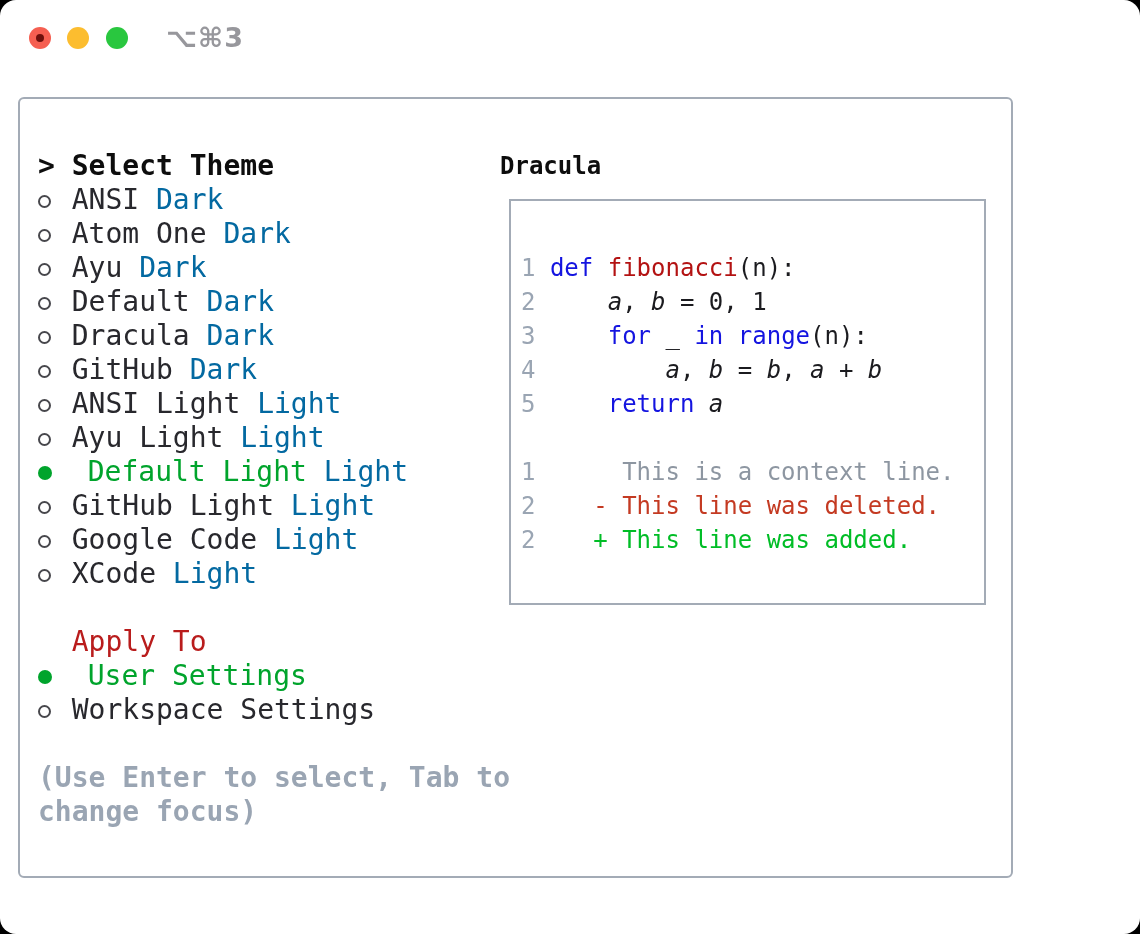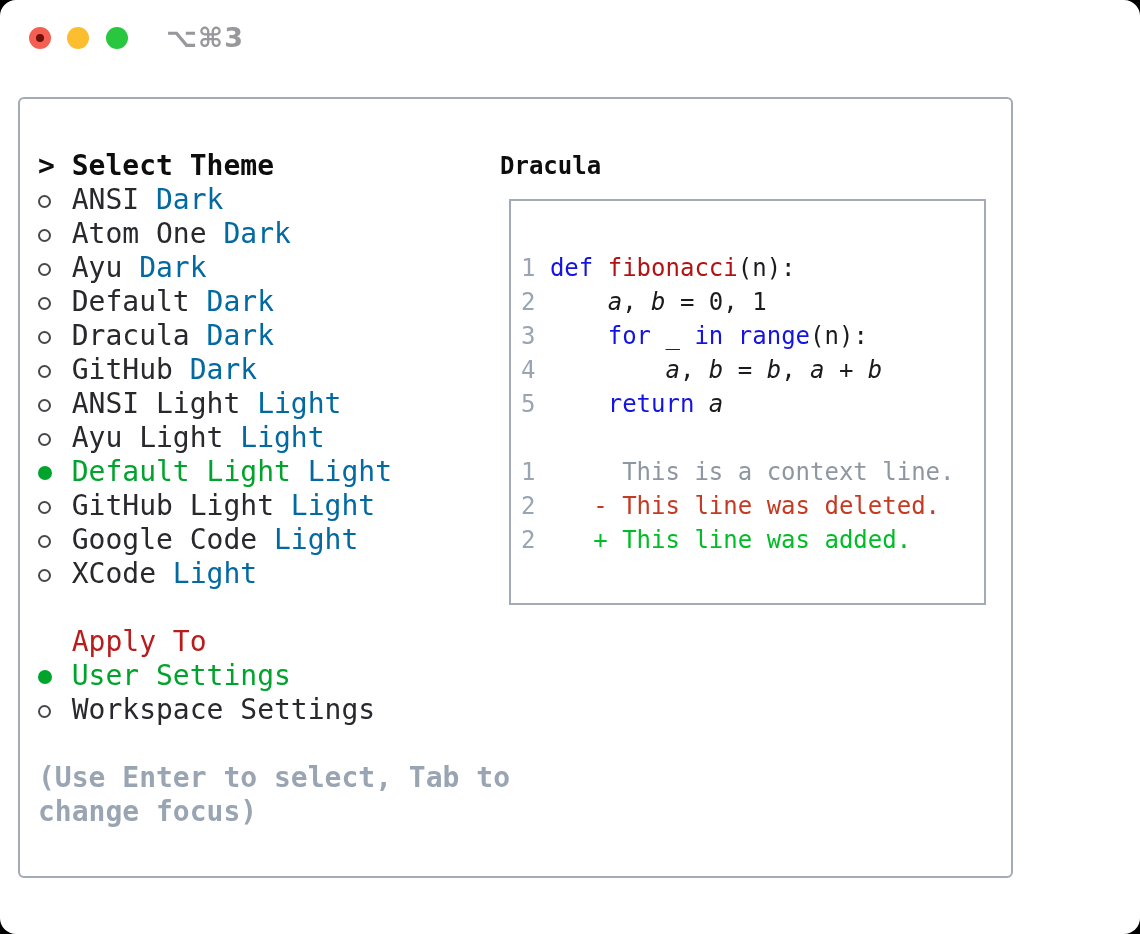--- a/index.html
+++ b/index.html
@@ -33,21 +33,21 @@
     position:absolute;left:38px;top:149px;
     font-size:28px;line-height:34px;white-space:pre;color:#28282d;
   }
   .row{height:34px;}
   .cell{display:inline-block;width:2ch;}
   .ring{display:inline-block;width:13px;height:13px;box-sizing:border-box;
         border:2px solid #47474c;border-radius:50%;transform:translateY(-1px);}
   .ring.filled{border:none;background:#00a42c;width:14px;height:14px;}
   .prompt,.hdr{font-weight:bold;color:#0d0d0d;}
   .tag{color:#0369a1;}
-  .sel-name{color:#00a42c;}
+  .sel-name{color:#00a42c;margin-left:16px;}
   .plain-hdr{color:#b91c1c;}
   .help{color:#9aa5b3;font-weight:bold;}
   
   .preview-title{
     position:absolute;left:500px;top:149px;height:34px;
     font-size:24px;line-height:34px;font-weight:bold;color:#0d0d0d;
   }
   .preview-box{
     position:absolute;left:509px;top:199px;width:477px;height:406px;
     border:2px solid #a3abb6;box-sizing:border-box;background:#fff;

